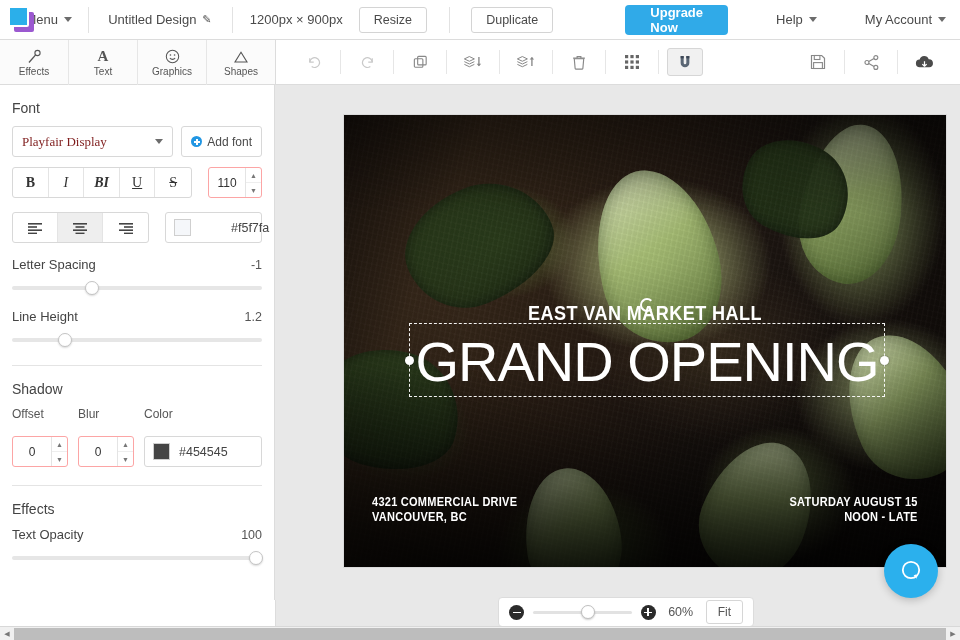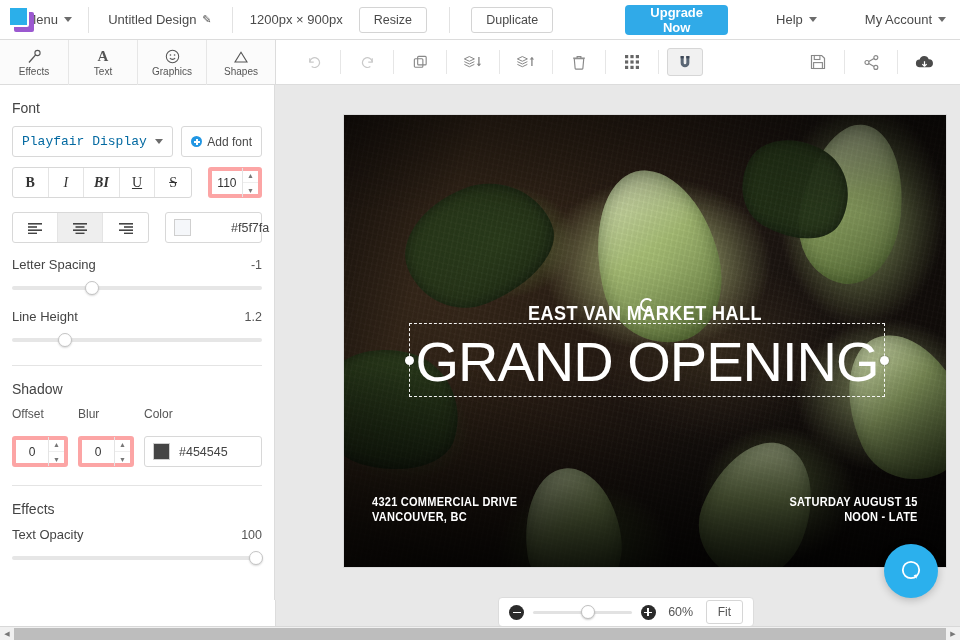--- a/index.html
+++ b/index.html
@@ -38,21 +38,21 @@
   }
   .pencil { font-size: 11px; color: #555; transform: rotate(0deg); }
   .tb-btn {
     font-size: 12.5px; color: #4a4a4a; background: #fff;
     border: 1px solid #d4d4d4; border-radius: 3px;
     padding: 5px 14px; height: 26px; display: flex; align-items: center;
   }
   .tb-btn-primary {
     background: #30aae8; color: #fff; font-weight: bold; font-size: 13px;
     border: none; border-radius: 4px; padding: 7px 25px; height: 30px;
-    display: flex; align-items: center; text-align: center;
+    display: flex; align-items: center;
   }
 
   
   #tooltabs {
     position: absolute; left: 0; top: 40px; width: 275px; height: 45px;
     background: #fbfbfb; border-bottom: 1px solid #dcdcdc; display: flex;
   }
   .tool-tab {
     flex: 1; display: flex; flex-direction: column; align-items: center;
     justify-content: center; gap: 1px; border-right: 1px solid #e6e6e6;
@@ -81,22 +81,22 @@
   #panel {
     position: absolute; left: 0; top: 85px; width: 275px; height: 540px;
     background: #fff; border-right: 1px solid #dcdcdc;
     padding: 0 12px; overflow: hidden;
   }
   .sec-title { font-size: 14px; color: #444; margin: 15px 0 10px 0; }
   .row { display: flex; align-items: center; gap: 8px; margin-bottom: 10px; }
   .select {
     flex: 1; height: 31px; border: 1px solid #d8d8d8; border-radius: 3px;
     display: flex; align-items: center; justify-content: space-between;
-    padding: 0 9px; font-size: 13px; color: #0369a1;
-    font-family: Liberation Mono, monospace; background: #fff;
+    padding: 0 9px; font-size: 13px; color: #7f1d1d;
+    font-family: Liberation Serif, serif; background: #fff;
   }
   .addfont {
     height: 31px; border: 1px solid #d8d8d8; border-radius: 3px;
     display: flex; align-items: center; gap: 5px; padding: 0 9px;
     font-size: 12px; color: #4a4a4a; background: #fff;
   }
   .plus-circle {
     width: 11px; height: 11px; border-radius: 50%; background: #2196e3;
     position: relative; display: inline-block; flex: none;
   }
@@ -110,21 +110,21 @@
   .btngroup > div {
     width: 37px; height: 29px; display: flex; align-items: center;
     justify-content: center; border-right: 1px solid #e4e4e4;
     font-size: 14px; color: #333; font-family: "Liberation Serif", serif;
   }
   .btngroup > div:last-child { border-right: none; }
   .btngroup > div.on { background: #eeeeee; }
   .align-group > div { width: 45px; font-family: "Liberation Sans", sans-serif; }
 
   .numbox {
-    width: 56px; height: 31px; border: 4px solid #fca5a5; border-radius: 3px;
+    width: 56px; height: 31px; border: 1px solid #fca5a5; border-radius: 3px;
     display: flex; align-items: center; background: #fff;
   }
   .numbox .nv { flex: 1; text-align: center; font-size: 12px; color: #333; }
   .spin { width: 16px; height: 29px; border-left: 1px solid #e4e4e4;
     display: flex; flex-direction: column; }
   .spin div { flex: 1; display: flex; align-items: center; justify-content: center;
     font-size: 7px; color: #777; }
   .spin div:first-child { border-bottom: 1px solid #eee; }
 
   .colorbox {

